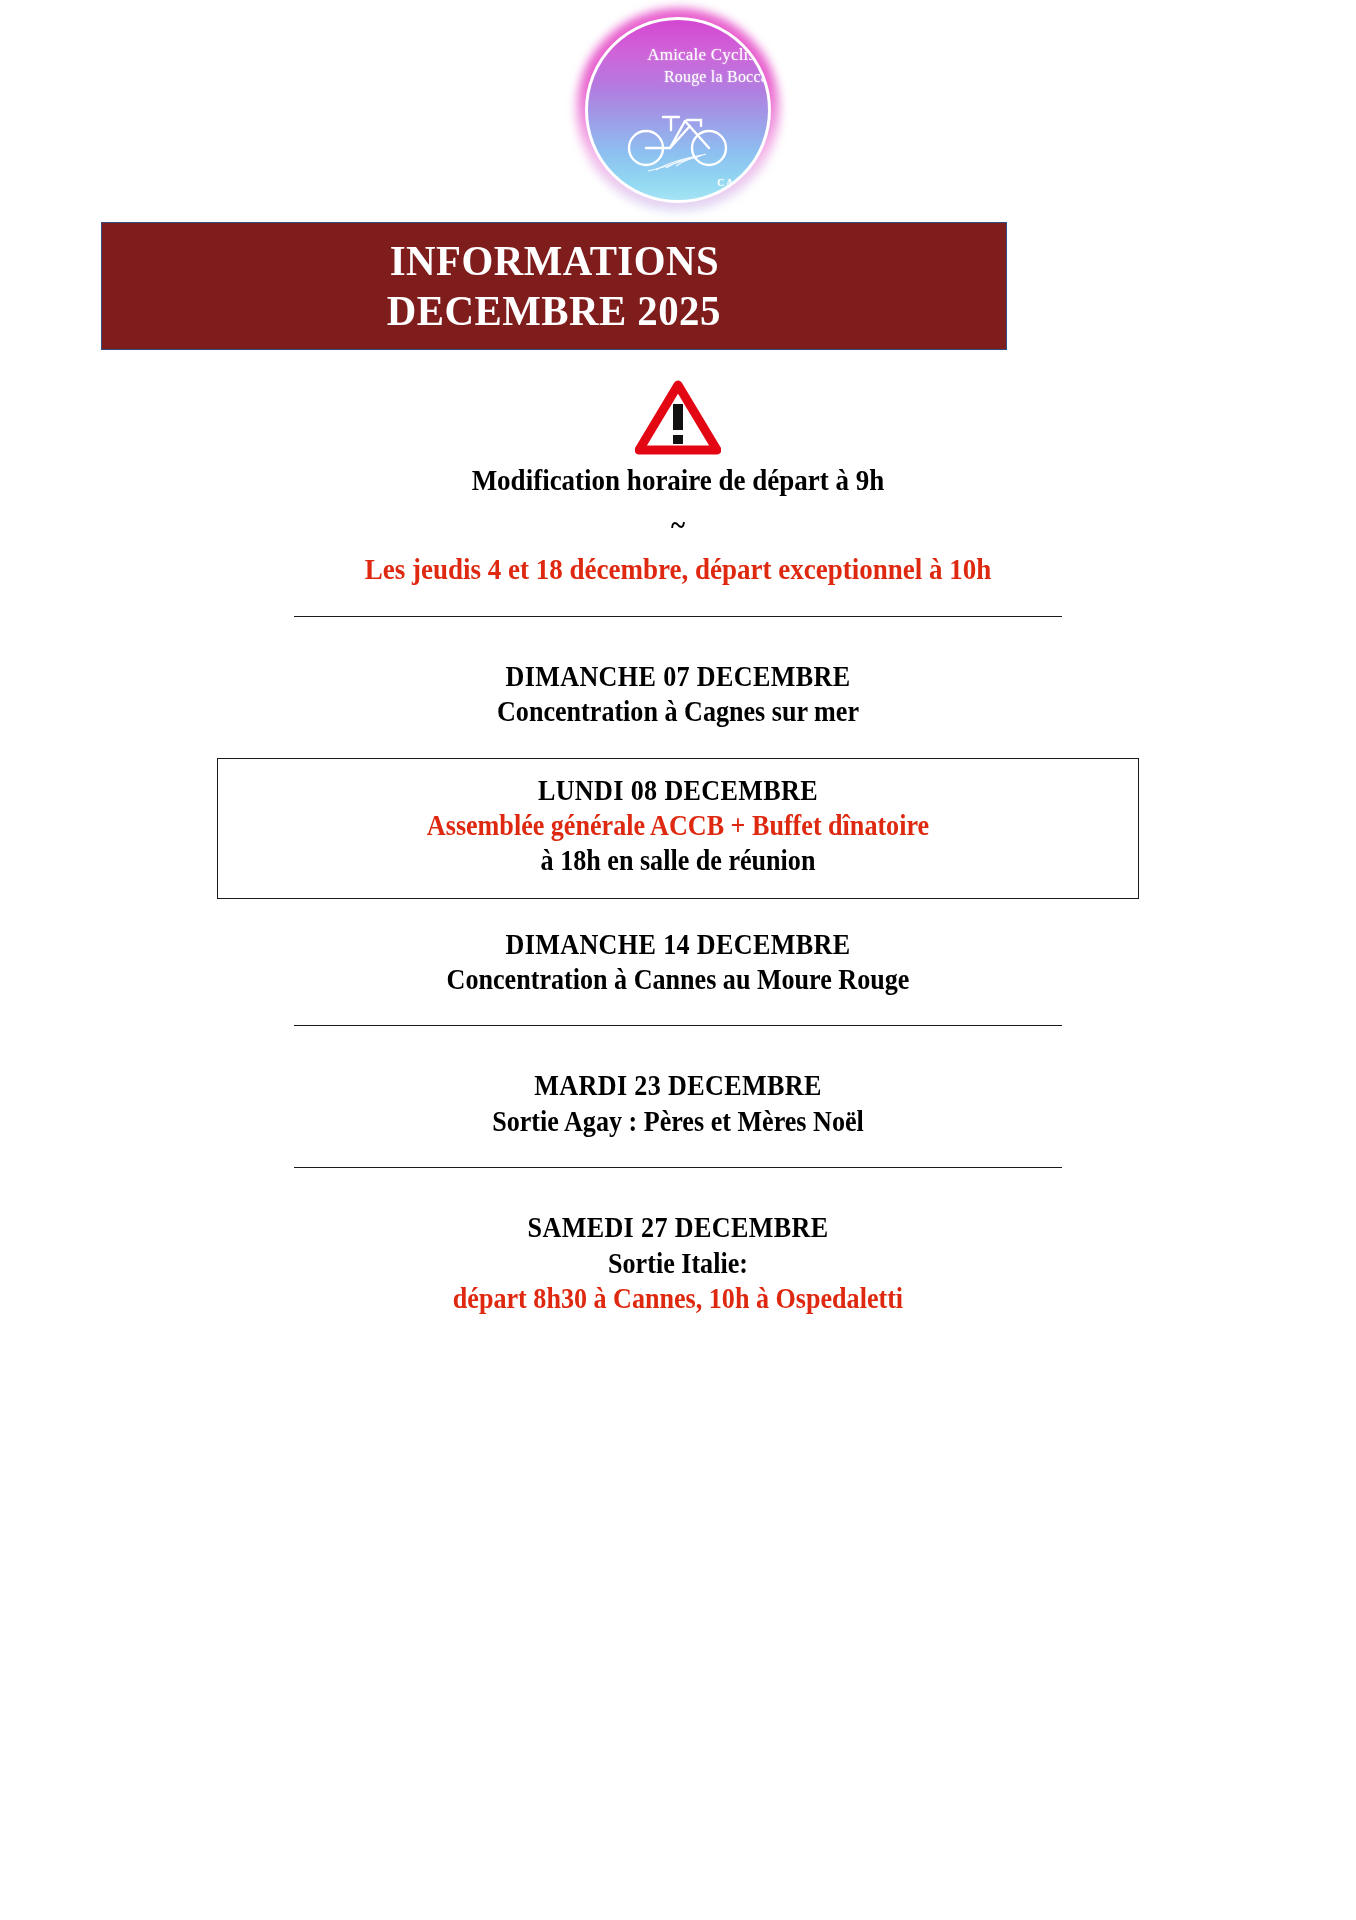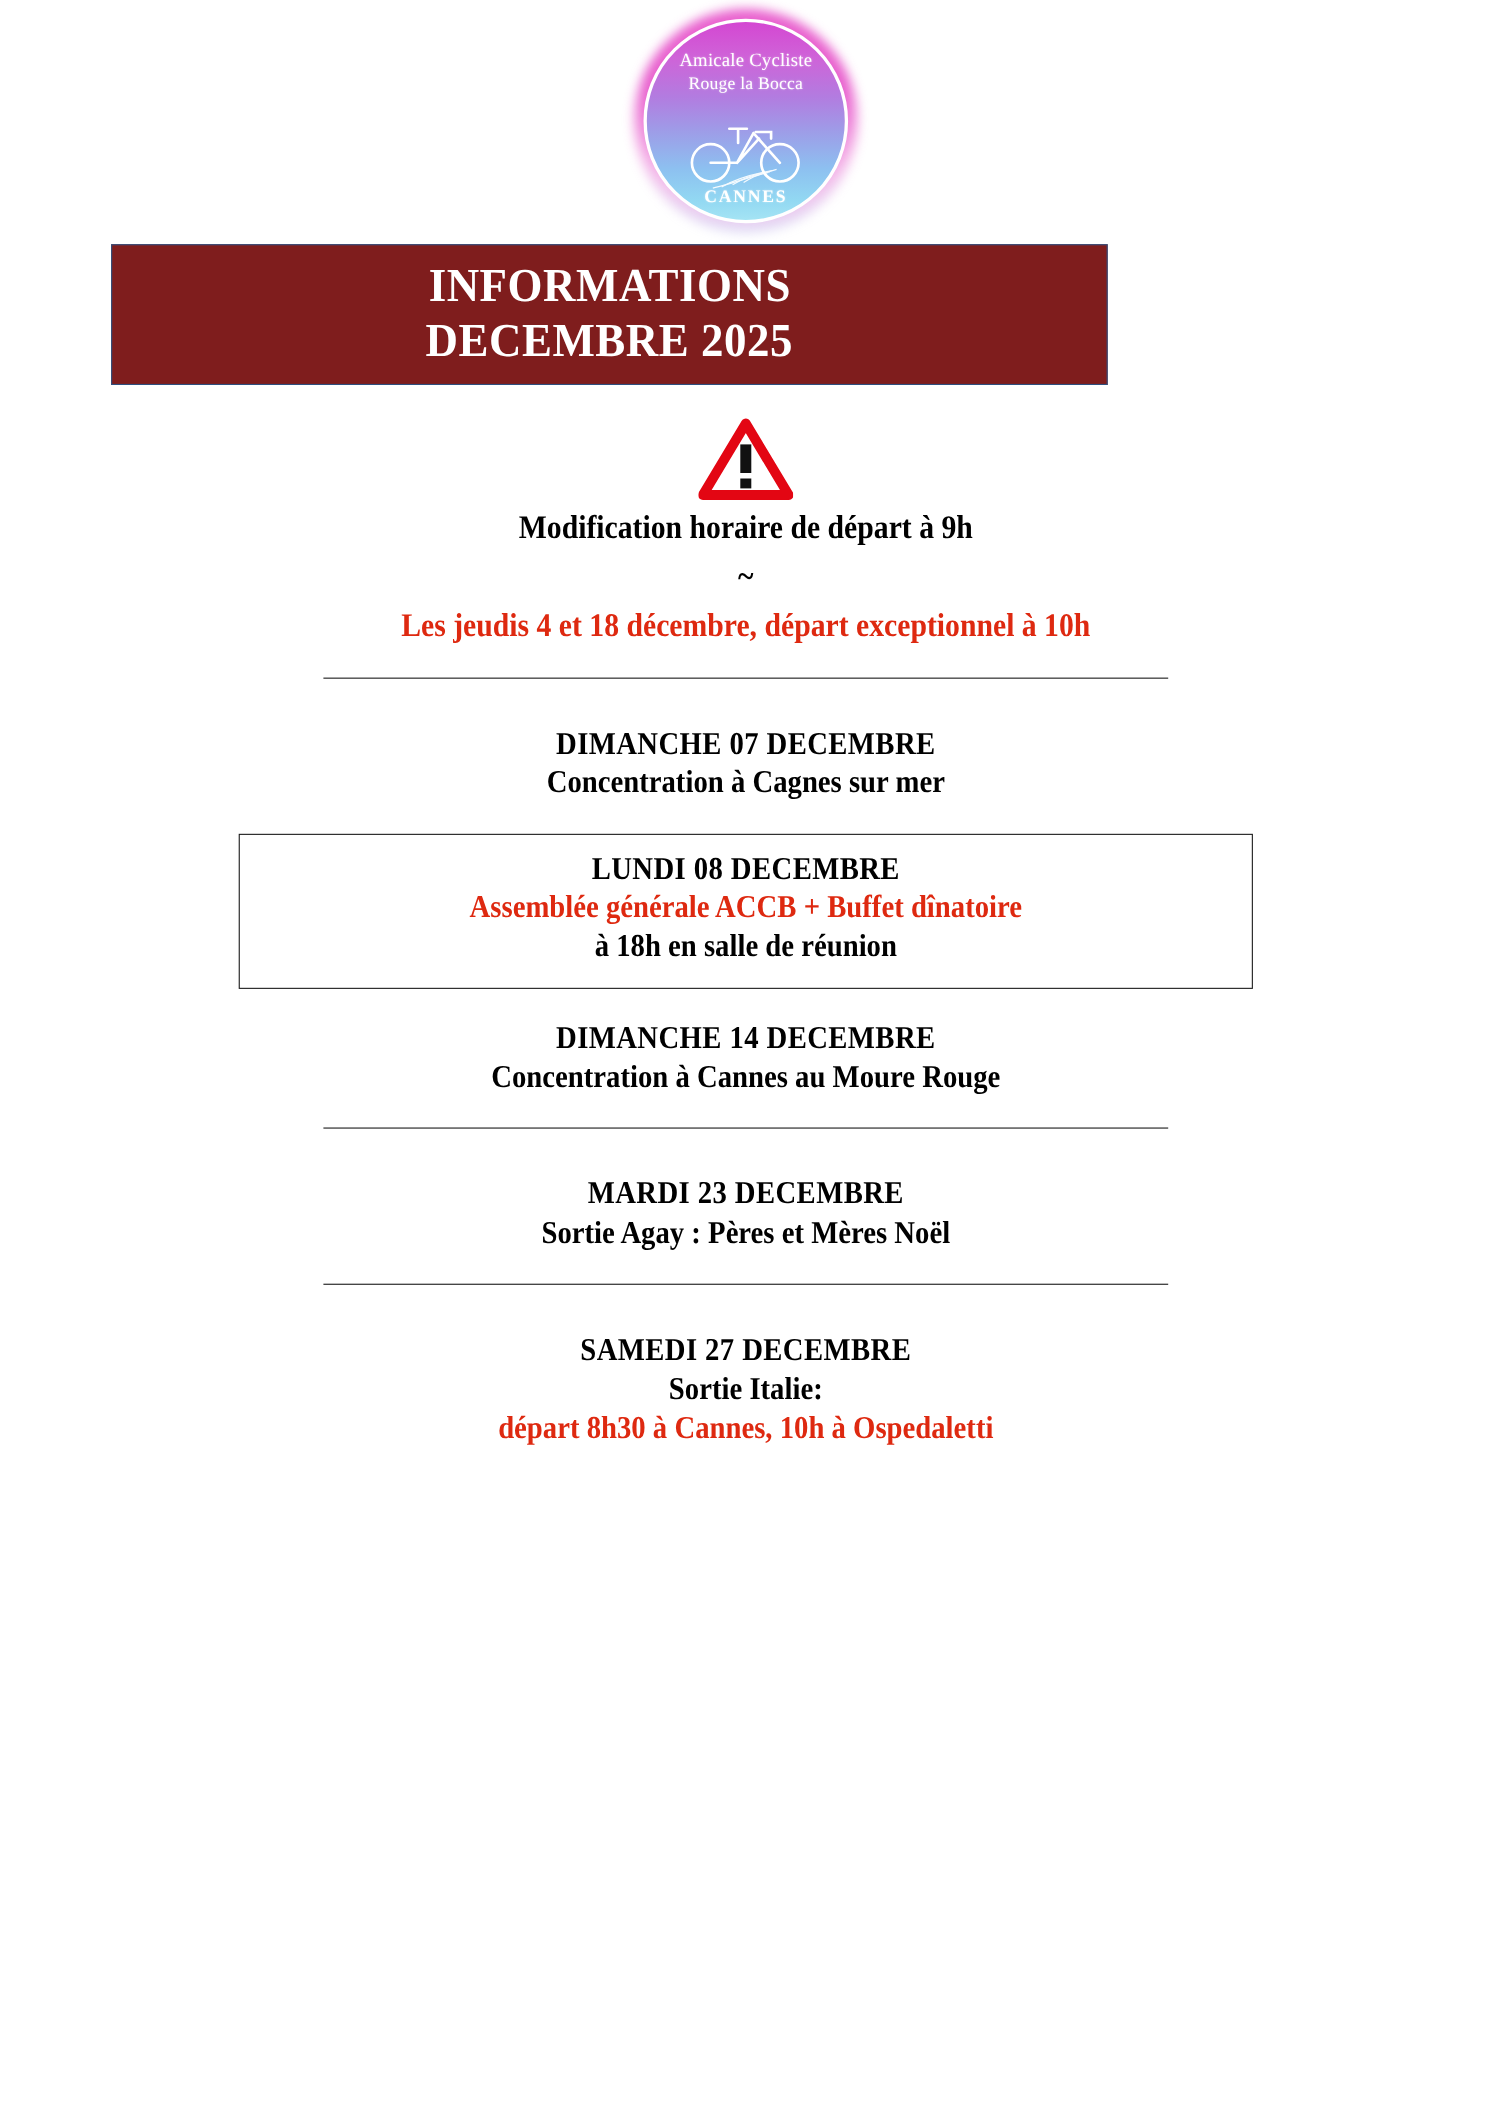--- a/index.html
+++ b/index.html
@@ -35,28 +35,28 @@
     position: absolute; inset: 0;
     border-radius: 50%;
     background: linear-gradient(180deg,
         #d447d2 0%, #cf63d8 18%, #b27ce0 38%,
         #9d9ee8 56%, #8dc0f0 74%, #92d8f2 90%, #a4e4f4 100%);
     border: 3px solid #ffffff;
     overflow: hidden;
   }
   .club-txt1, .club-txt2, .club-txt3 {
     position: absolute; left: 0; width: 100%;
-    text-align: center; color: #ffffff;
+    text-align: right; color: #ffffff;
     font-family: "Liberation Serif", serif;
     line-height: 1;
     text-shadow: 0 0 2px rgba(255,255,255,0.5);
   }
   .club-txt1 { top: 26px; font-size: 17px; letter-spacing: .2px; }
   .club-txt2 { top: 49px; font-size: 16px; letter-spacing: .2px; }
-  .club-txt3 { bottom: 12px; font-size: 16px; letter-spacing: 1.6px; font-weight: bold; }
+  .club-txt3 { bottom: 12px; font-size: 10px; letter-spacing: 1.6px; font-weight: bold; }
   .club-bike { position: absolute; left: 50%; top: 88px; transform: translateX(-50%); }
   .club-palm { position: absolute; left: 50%; bottom: 26px; transform: translateX(-50%); }
 
   .ffv-logo { position: relative; width: 196px; height: 176px; }
 
   
   .banner {
     position: absolute; left: 101px; top: 222px;
     width: 906px; height: 128px;
     background: #7f1d1d;

